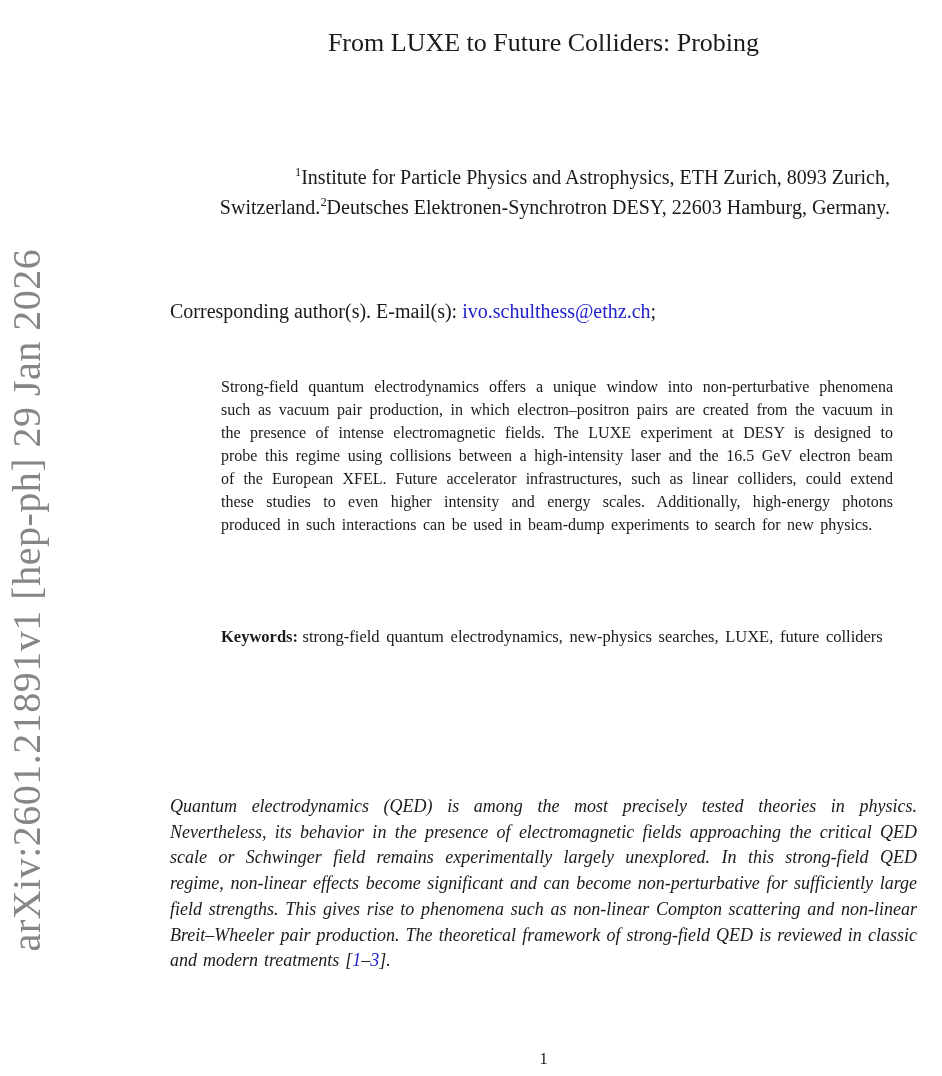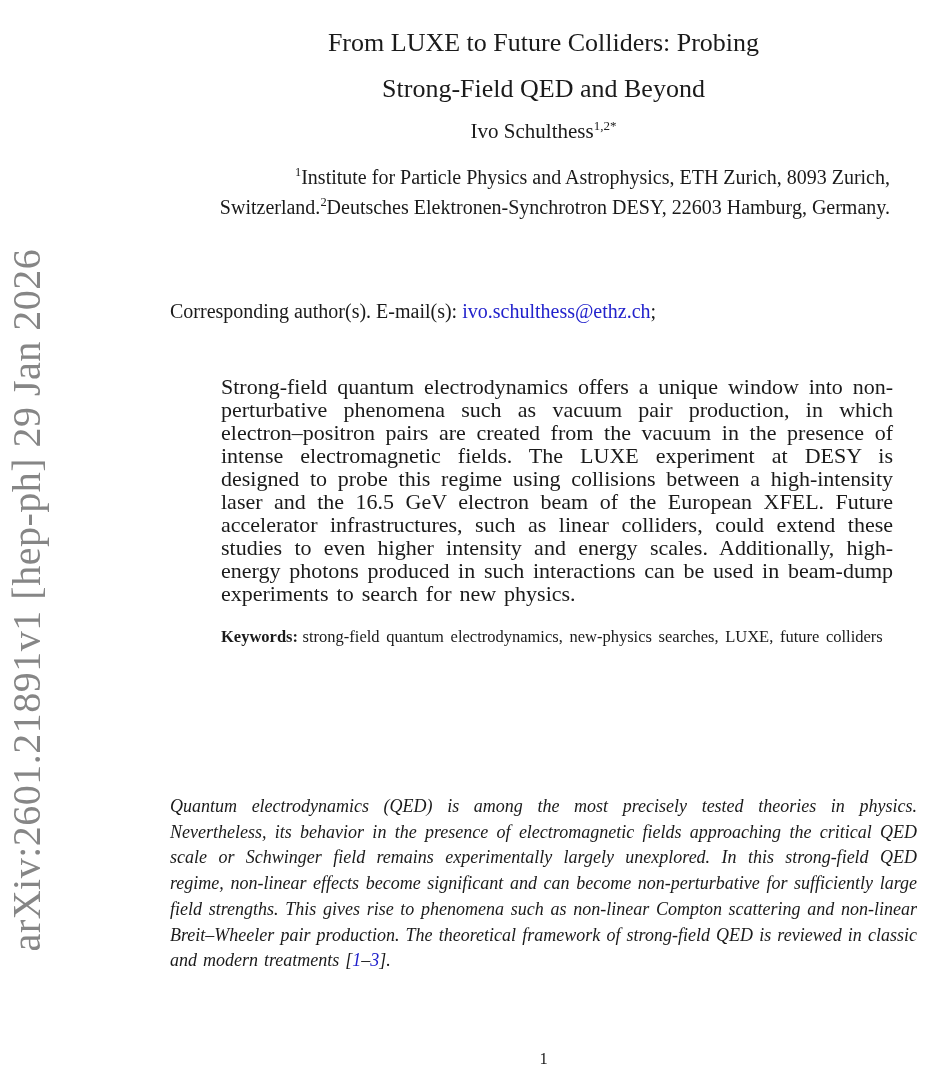--- a/index.html
+++ b/index.html
@@ -56,21 +56,21 @@
   .abstract {
     position: absolute; top: 375px; left: 51px;
     width: 672px;
   }
   .abstract-heading {
     text-align: center;
     font-size: 17px; font-weight: bold;
     margin: 0 0 11px 0;
   }
   .abstract-body {
-    font-size: 22px; line-height: 23px;
+    font-size: 16px; line-height: 23px;
     text-align: justify;
     word-spacing: 2.5px;
     margin: 0;
   }
   .keywords {
     position: absolute; top: 625px; left: 51px;
     width: 672px;
     font-size: 16.5px; line-height: 23px;
     word-spacing: 2.5px;
   }
@@ -98,26 +98,22 @@
 </style>
 </head>
 <body>
 
 <div class="watermark">arXiv:2601.21891v1  [hep-ph]  29 Jan 2026</div>
 
 <main class="content">
 
   <h1 class="title">
     <span>From LUXE to Future Colliders: Probing</span>
-    <span>Strong-Field QED and Beyond</span>
   </h1>
 
-  <div class="author-line">
-    <span>Ivo Schulthess</span><sup>1,2*</sup>
-  </div>
 
   <div class="affiliations">
     <sup>1</sup><span>Institute for Particle Physics and Astrophysics, ETH Zurich, 8093 Zurich, Switzerland.</span><sup>2</sup><span>Deutsches Elektronen-Synchrotron DESY, 22603 Hamburg, Germany.</span>
   </div>
 
   <div class="corresponding">
     <span>Corresponding author(s). E-mail(s): </span><a class="link">ivo.schulthess@ethz.ch</a><span>;</span>
   </div>
 
   <section class="abstract">

